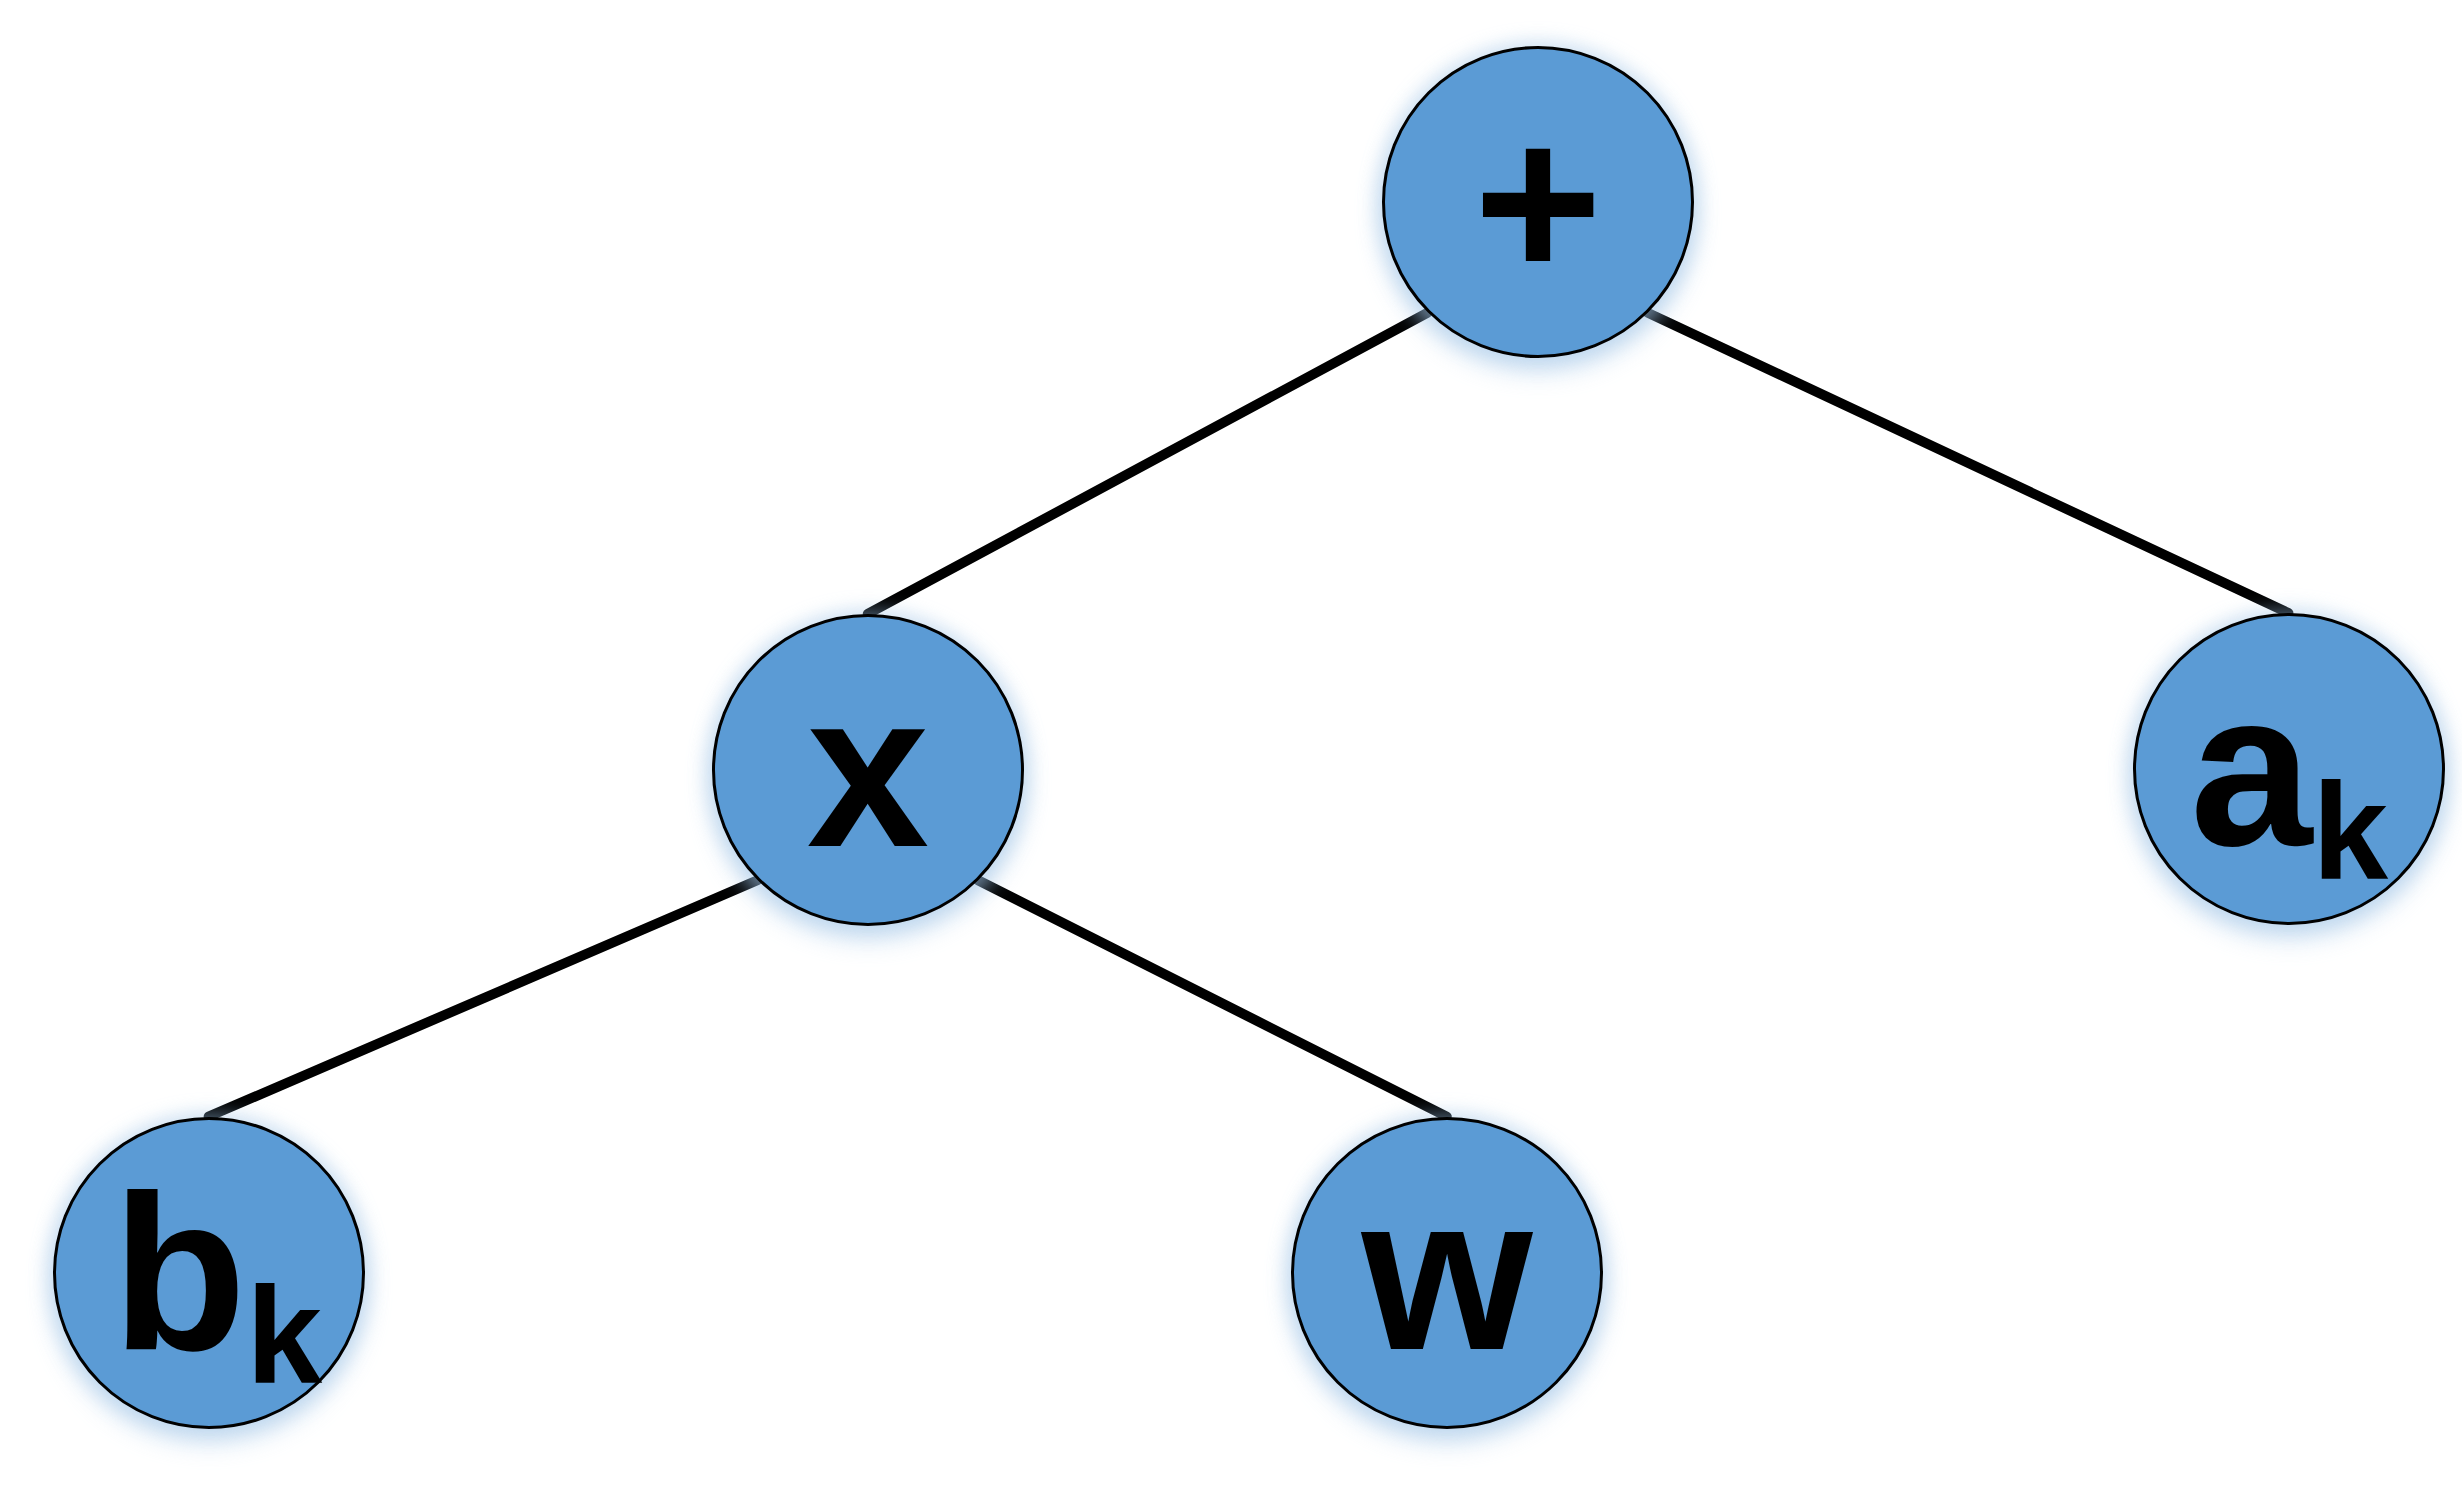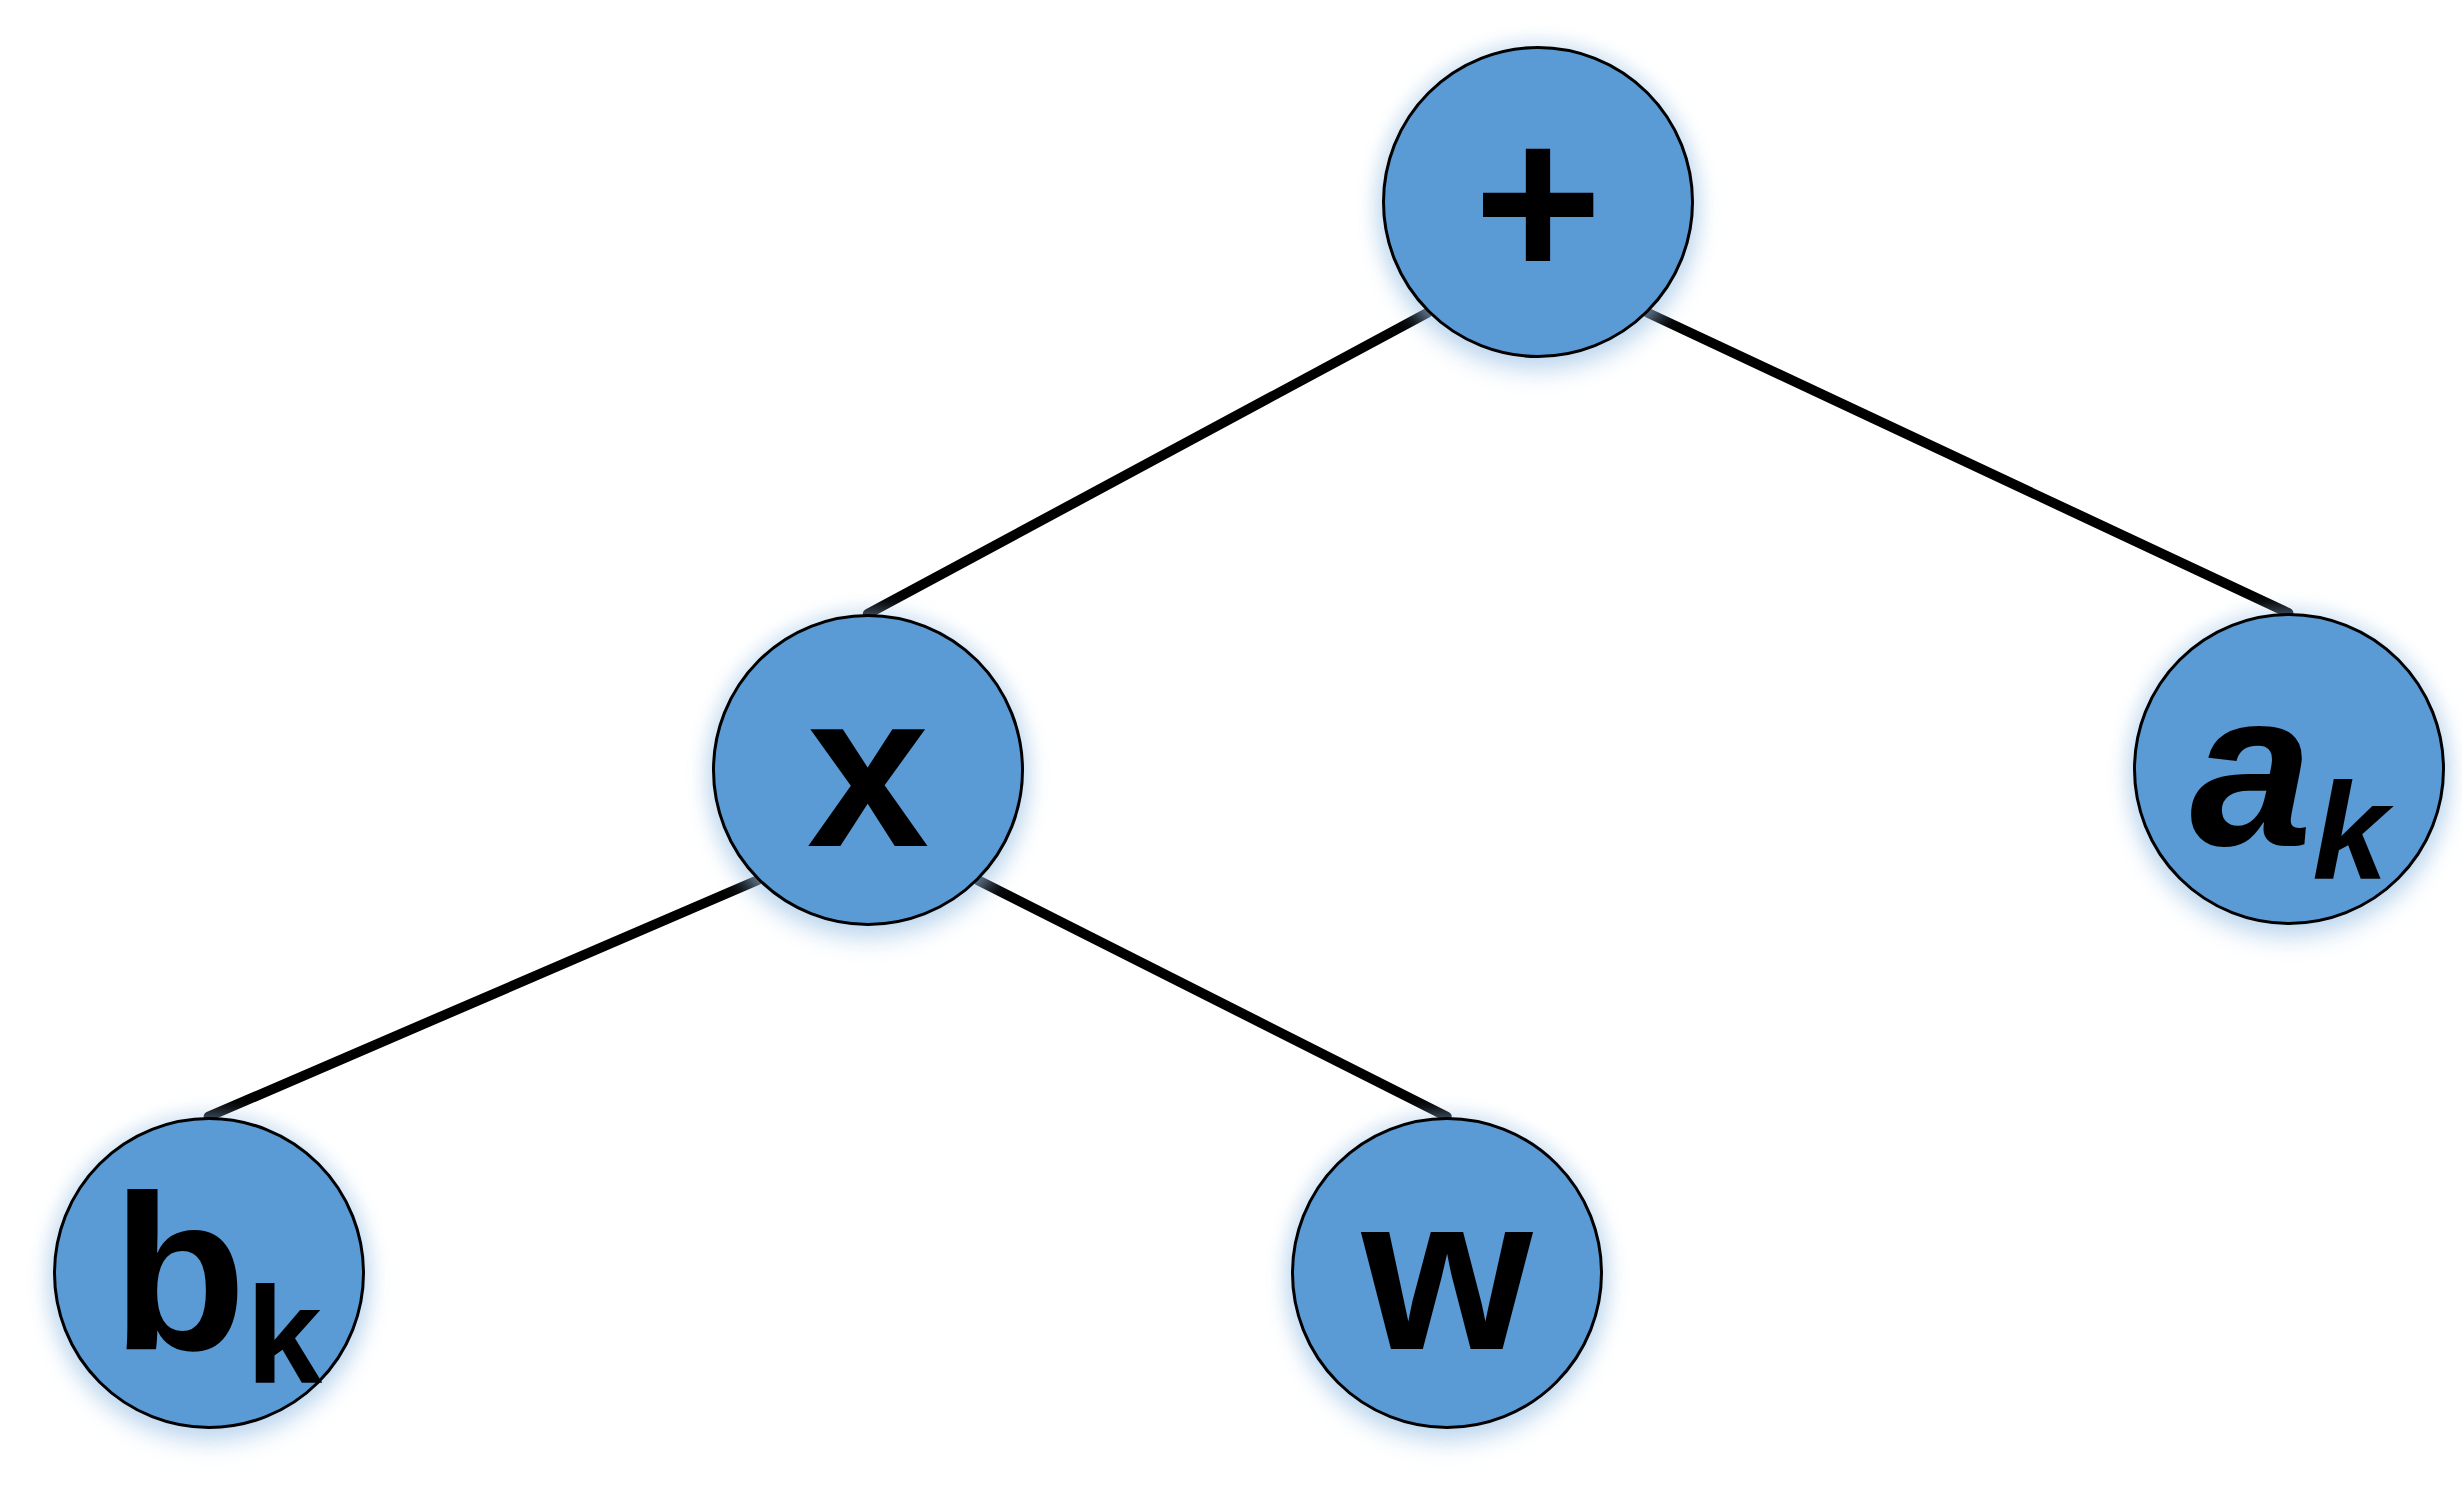--- a/index.html
+++ b/index.html
@@ -63,21 +63,21 @@
 
   <div class="node" style="left: 1538px; top: 202px; width: 312px; height: 312px; background: rgb(91, 155, 213); border: 3.6px solid rgb(0, 0, 0); box-shadow: rgba(157, 195, 230, 0.4) 0px 0px 18px 5.4px, rgba(157, 195, 230, 0.45) 0px 12.6px 25px 1.8px;">
     <span class="node-label" style="color: rgb(0, 0, 0);"><span>+</span><sub></sub></span>
   </div>
 
   <div class="node" style="left: 868px; top: 770px; width: 312px; height: 312px; background: rgb(91, 155, 213); border: 3.6px solid rgb(0, 0, 0); box-shadow: rgba(157, 195, 230, 0.4) 0px 0px 18px 5.4px, rgba(157, 195, 230, 0.45) 0px 12.6px 25px 1.8px;">
     <span class="node-label" style="color: rgb(0, 0, 0);"><span>x</span><sub></sub></span>
   </div>
 
   <div class="node" style="left: 2289px; top: 769px; width: 312px; height: 312px; background: rgb(91, 155, 213); border: 3.6px solid rgb(0, 0, 0); box-shadow: rgba(157, 195, 230, 0.4) 0px 0px 18px 5.4px, rgba(157, 195, 230, 0.45) 0px 12.6px 25px 1.8px;">
-    <span class="node-label" style="color: rgb(0, 0, 0); font-style: italic;"><span>a</span><sub>k</sub></span>
+    <span class="node-label" style="color: rgb(0, 0, 0);"><span>a</span><sub>k</sub></span>
   </div>
 
   <div class="node" style="left: 209px; top: 1273px; width: 312px; height: 312px; background: rgb(91, 155, 213); border: 3.6px solid rgb(0, 0, 0); box-shadow: rgba(157, 195, 230, 0.4) 0px 0px 18px 5.4px, rgba(157, 195, 230, 0.45) 0px 12.6px 25px 1.8px;">
     <span class="node-label" style="color: rgb(0, 0, 0); margin-left: 16px;"><span>b</span><sub>k</sub></span>
   </div>
 
   <div class="node" style="left: 1447px; top: 1273px; width: 312px; height: 312px; background: rgb(91, 155, 213); border: 3.6px solid rgb(0, 0, 0); box-shadow: rgba(157, 195, 230, 0.4) 0px 0px 18px 5.4px, rgba(157, 195, 230, 0.45) 0px 12.6px 25px 1.8px;">
     <span class="node-label" style="color: rgb(0, 0, 0);"><span>w</span><sub></sub></span>
   </div>
 

